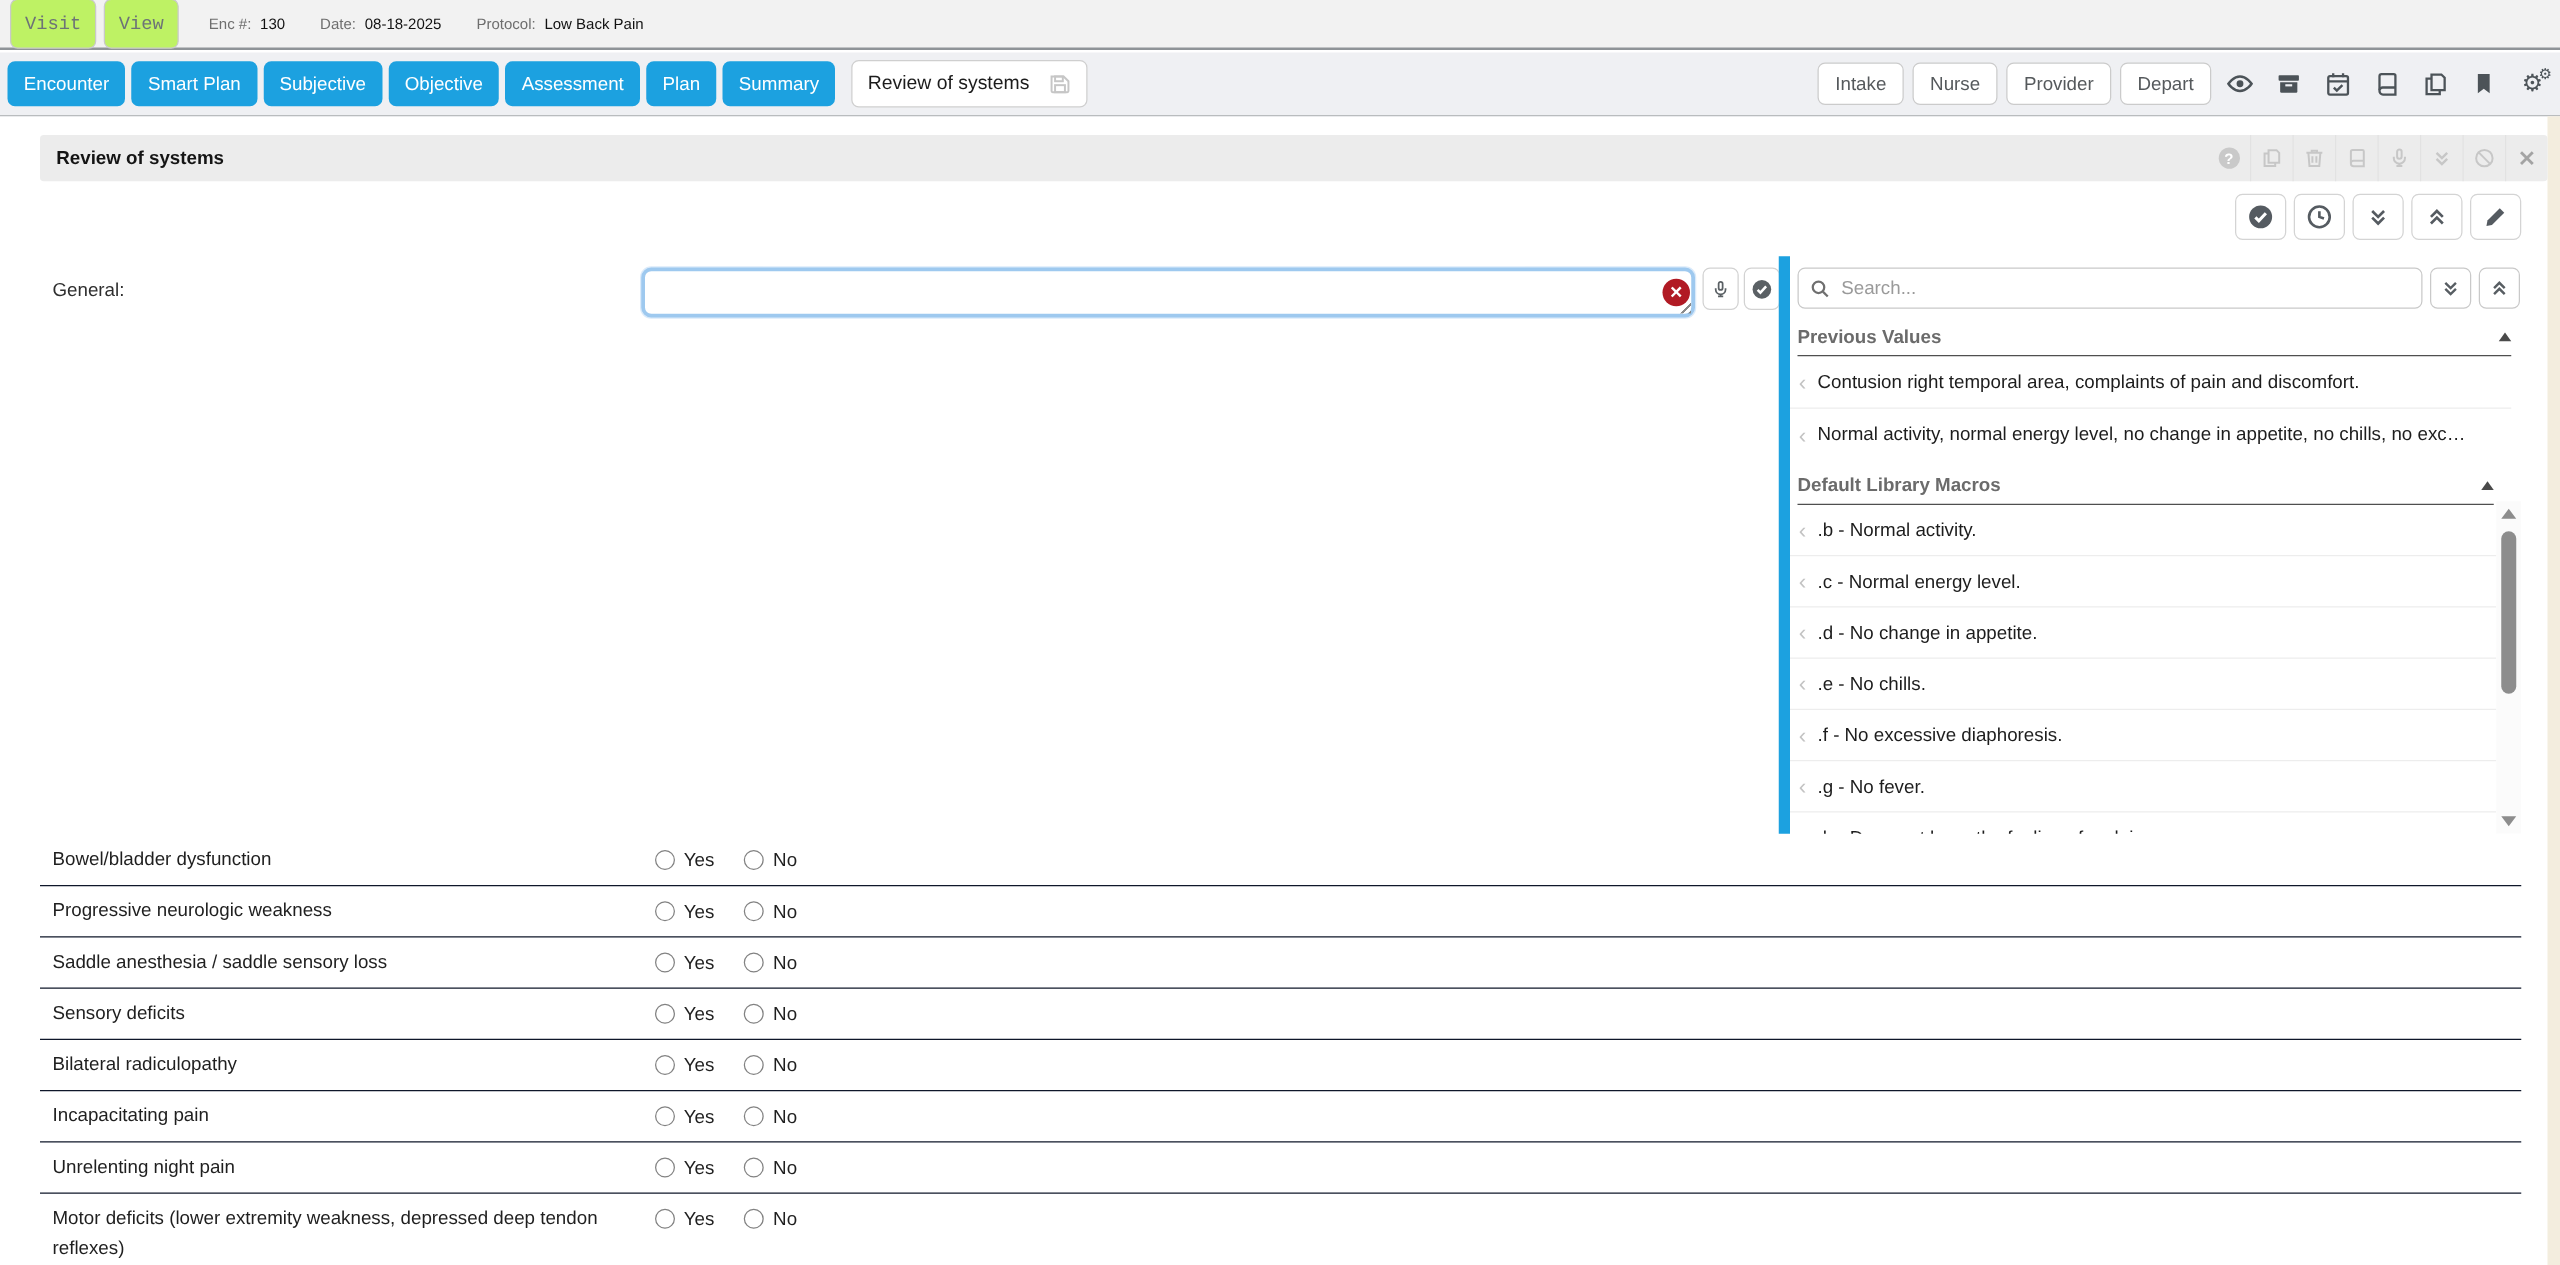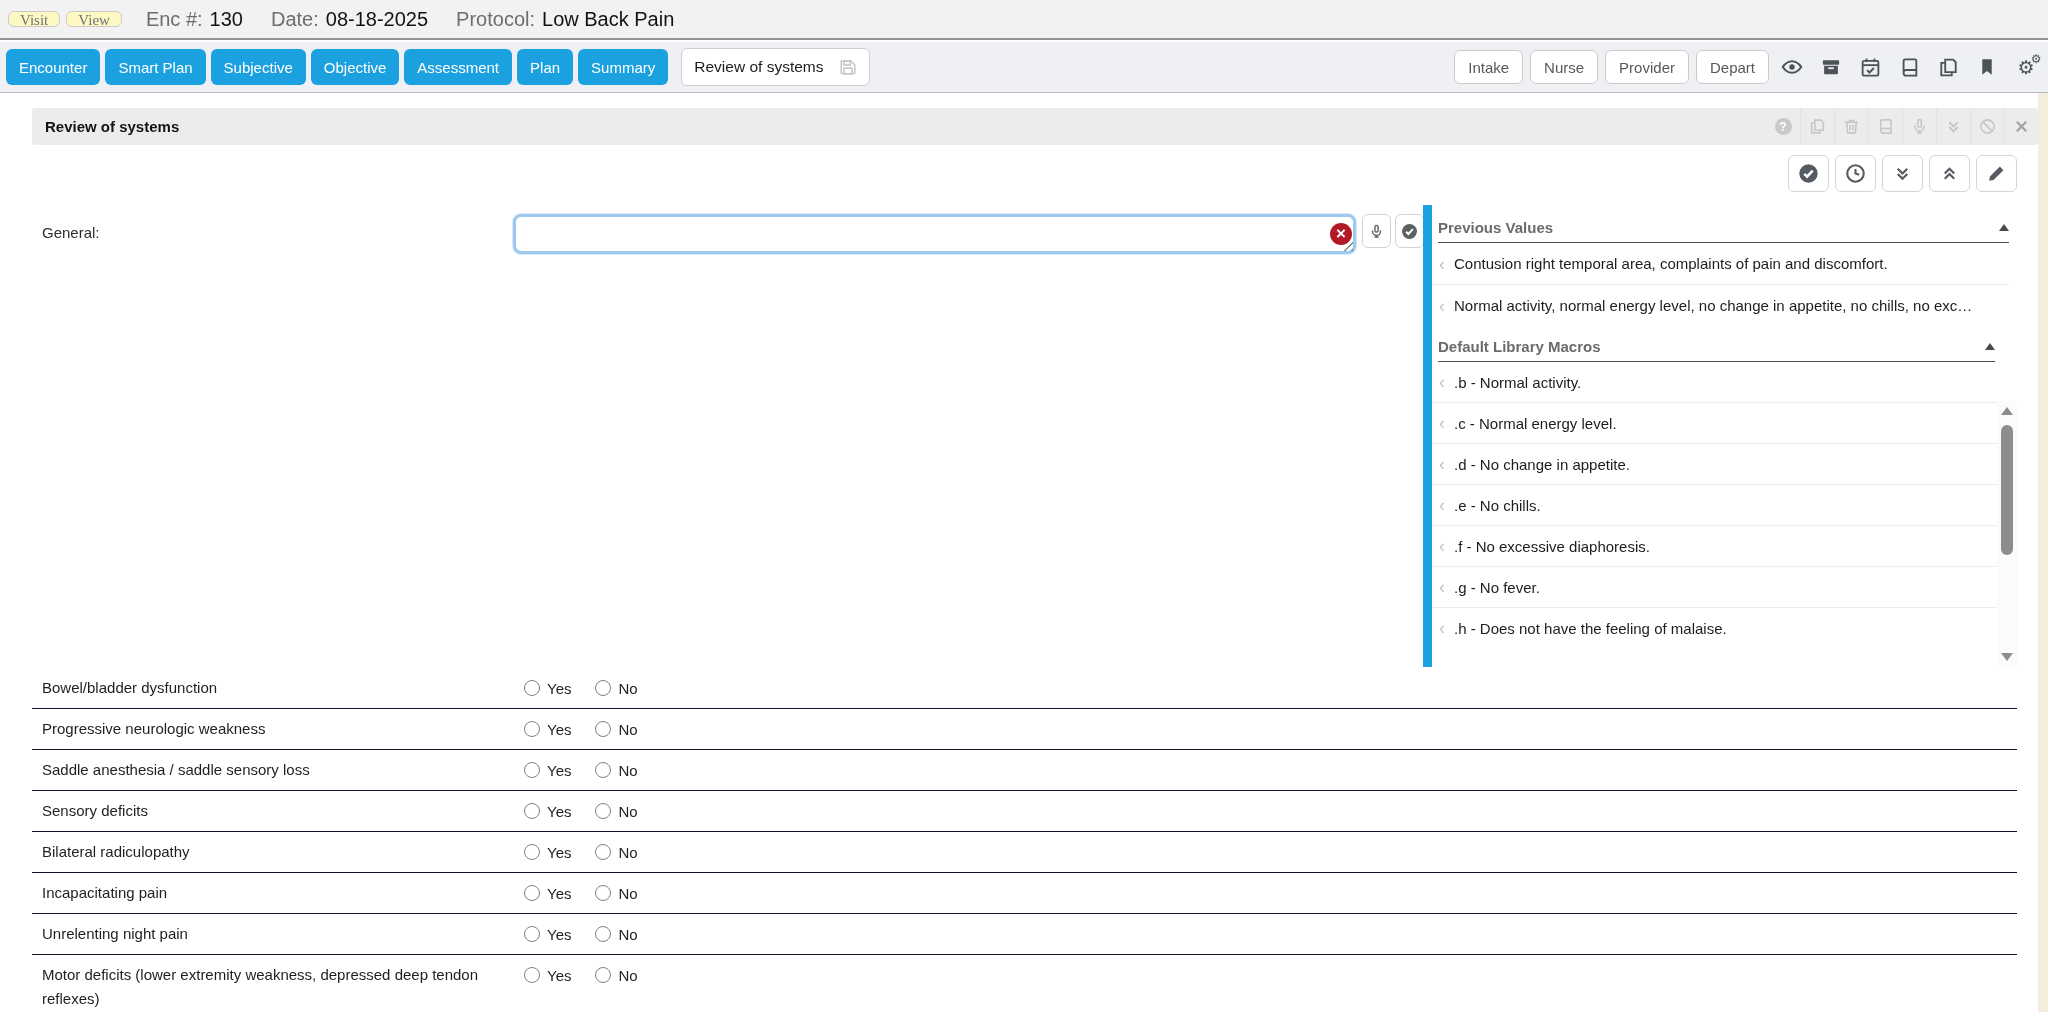--- a/index.html
+++ b/index.html
@@ -7,23 +7,23 @@
     --clear-red:#b11a24;
   }
   html,body{margin:0;padding:0;background:#fff;}
   body{font-family:"Liberation Sans", sans-serif; -webkit-font-smoothing:antialiased;}
   .screen{position:relative;width:2048px;height:1012px;overflow:hidden;background:#fff;}
 
   
   .bar1{position:absolute;top:0;left:0;right:0;height:40px;background:#f2f2f2;
         border-bottom:2px solid #8f9498;display:flex;align-items:center;padding:0 8px;
         box-sizing:border-box;gap:6px;}
-  .btn-plain{background:#fef9c3;color:#6d7377;border:1px solid #c9c9c9;border-radius:6px;
-        height:16px;padding:0 11px;font-size:15px;font-family:Liberation Serif, serif;cursor:pointer;}
-  .meta{display:flex;gap:28px;margin-left:18px;font-size:20px;align-items:flex-end;}
+  .btn-plain{background:#bef264;color:#6d7377;border:1px solid #c9c9c9;border-radius:6px;
+        height:40px;padding:0 11px;font-size:15px;font-family:Liberation Mono, monospace;cursor:pointer;}
+  .meta{display:flex;gap:28px;margin-left:18px;font-size:12px;align-items:flex-end;}
   .meta .fld{white-space:nowrap;}
   .meta .k{color:#6e6e6e;margin-right:7px;}
   .meta .v{color:#121212;}
 
   
   .bar2{position:absolute;top:42px;left:0;right:0;height:51px;background:#eff0f3;
         border-bottom:1px solid #b9bcbe;display:flex;align-items:center;
         justify-content:space-between;padding:16px 6px;box-sizing:border-box;}
   .left-group,.right-group{display:flex;align-items:center;}
   .left-group{gap:5px;}
@@ -326,20 +326,43 @@
   </button>
   <button class="side-mini chk-btn">
     <svg width="17" height="17" viewBox="0 0 16 16">
       <circle cx="8" cy="8" r="7" fill="currentColor"></circle>
       <path d="M4.8 8.3l2.1 2.1 4.3-4.6" fill="none" stroke="#fff" stroke-width="1.9"></path>
     </svg>
   </button>
 
   <aside class="macros-panel">
     <div class="panel-inner">
+      <div class="search-row">
+        <div class="search-box">
+          <span>
+            <svg width="16" height="16" viewBox="0 0 16 16" fill="none" stroke="currentColor" stroke-width="1.8">
+              <circle cx="6.8" cy="6.8" r="4.6"></circle>
+                <line x1="10.3" y1="10.3" x2="14.2" y2="14.2"></line>
+            </svg>
+          </span>
+          <input type="text" placeholder="Search..." style="">
+        </div>
+        <button class="sm-btn">
+          <svg width="17" height="17" viewBox="0 0 16 16" fill="none" stroke="currentColor" stroke-width="1.8">
+            <polyline points="4,4 8,8 12,4"></polyline>
+              <polyline points="4,8.5 8,12.5 12,8.5"></polyline>
+          </svg>
+        </button>
+        <button class="sm-btn">
+          <svg width="17" height="17" viewBox="0 0 16 16" fill="none" stroke="currentColor" stroke-width="1.8">
+            <polyline points="4,8 8,4 12,8"></polyline>
+              <polyline points="4,12.5 8,8.5 12,12.5"></polyline>
+          </svg>
+        </button>
+      </div>
 
       <div class="sec-head">
         <span class="sec-title">Previous Values</span>
         <span class="tri-up-sm"></span>
       </div>
       <div class="pv-list">
 
           <div class="val-row">
             <span class="chev-left">‹</span>
             <span>Contusion right temporal area, complaints of pain and discomfort.</span>

